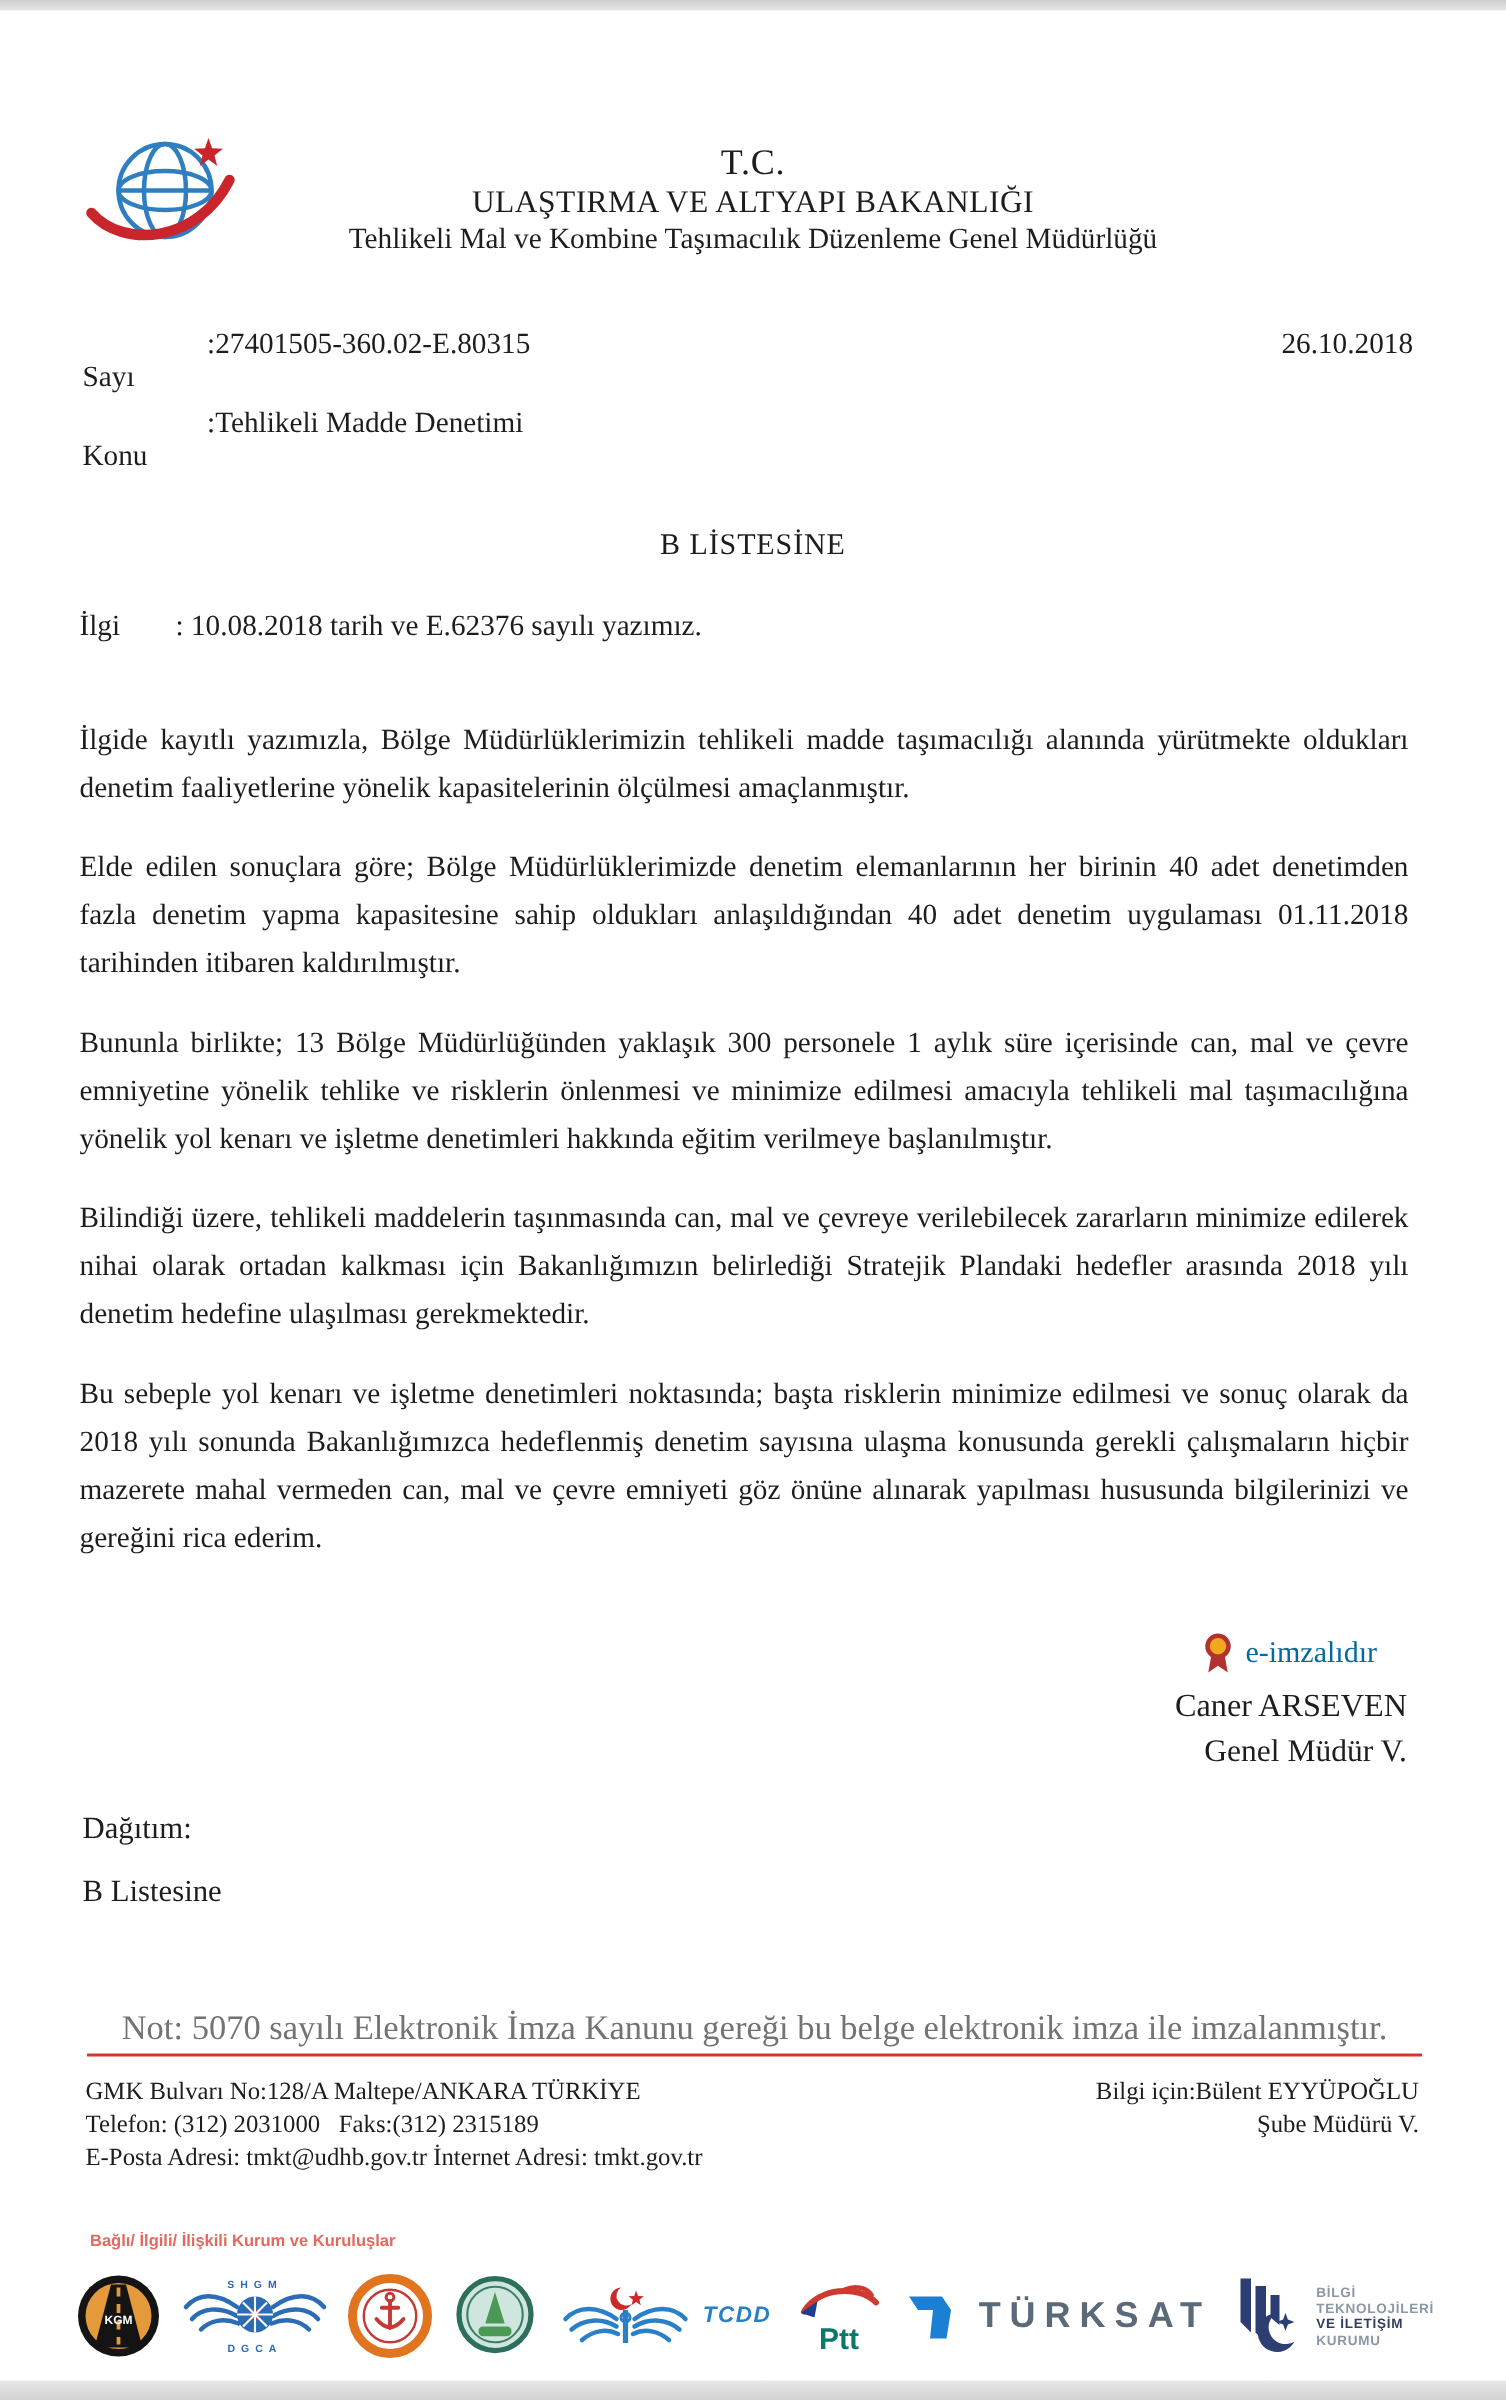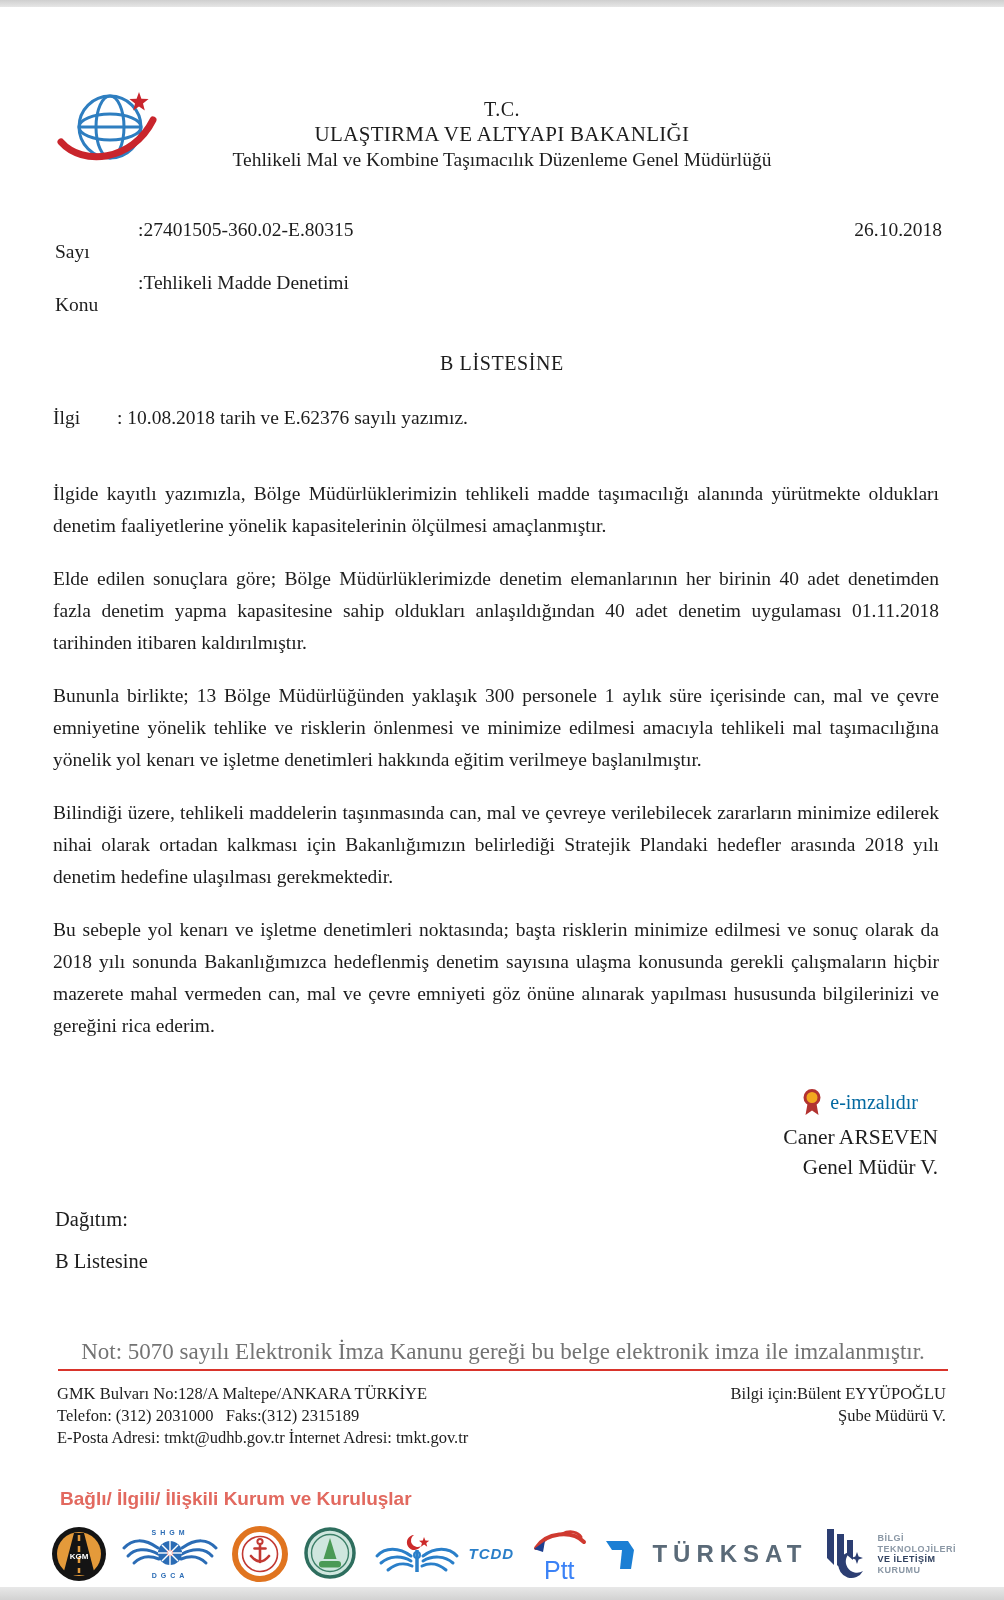--- a/index.html
+++ b/index.html
@@ -10,21 +10,21 @@
     font-family:"Liberation Serif","DejaVu Serif",serif; color:#1d1d1d;
   }
   .edge-top { position:absolute; top:0; left:0; width:100%; height:7px;
     background:linear-gradient(#cfcfcf,#e6e6e6); }
   .edge-bottom { position:absolute; bottom:0; left:0; width:100%; height:13px;
     background:linear-gradient(#e8e8e8,#d2d2d2); }
 
   
   .ministry-logo { position:absolute; left:54px; top:82px; }
   .header-text { position:absolute; top:96px; left:0; width:100%; text-align:center; }
-  .h-tc { font-size:20px; line-height:26px; letter-spacing:.5px; }
+  .h-tc { font-size:24px; line-height:26px; letter-spacing:.5px; }
   .h-ministry { font-size:21px; line-height:25px; letter-spacing:.3px; }
   .h-directorate { font-size:19.5px; line-height:26px; }
 
   
   .meta { position:absolute; top:214px; left:55px; right:62px; font-size:19.5px; }
   .meta-row { display:flex; line-height:31px; }
   .meta-label { width:83px; flex:0 0 83px;margin-top:22px; }
   .meta-value { flex:1; }
   .meta-date { text-align:right; }
 
@@ -60,29 +60,29 @@
 
   
   .footer-info { position:absolute; top:1383px; left:57px; right:58px;
     display:flex; justify-content:space-between; font-size:16.5px; line-height:22px; }
   .footer-left div, .footer-right div { white-space:pre-wrap; }
   .footer-right { text-align:right; }
 
   
   .logos-band { position:absolute; left:50px; right:48px; top:1488px;
     font-family:"Liberation Sans","DejaVu Sans",sans-serif; }
-  .logos-label { font-size:19px; font-weight:bold; color:#e2695f; padding-left:10px; }
+  .logos-label { font-size:11px; font-weight:bold; color:#e2695f; padding-left:10px; }
   .logos-row { margin-top:8px; display:flex; justify-content:space-between;
     align-items:center; height:72px; }
   .logo-item { display:flex; align-items:center; gap:8px; }
   .tcdd-wrap { display:flex; align-items:center; }
   .tcdd-text { font-size:15px; font-weight:bold; font-style:italic; color:#2a7fc9;
     letter-spacing:1px; margin-top:-2px; }
   .ptt-wrap { display:flex; flex-direction:column; align-items:center; }
-  .ptt-text { font-size:25px; font-weight:normal; color:#3b82f6; margin-top:-6px; }
+  .ptt-text { font-size:20px; font-weight:bold; color:#0f766e; margin-top:-6px; }
   .btk-text { display:flex; flex-direction:column; font-size:9px; line-height:10.5px;
     letter-spacing:.5px; color:#8a97a5; font-weight:bold; }
   .btk-text span:nth-child(3) { color:#30415f; }
   .turksat-text { font-size:24px; font-weight:bold; letter-spacing:6px;
     color:#5a6a78; }
 </style>
 </head>
 <body>
 
 <div class="page">

